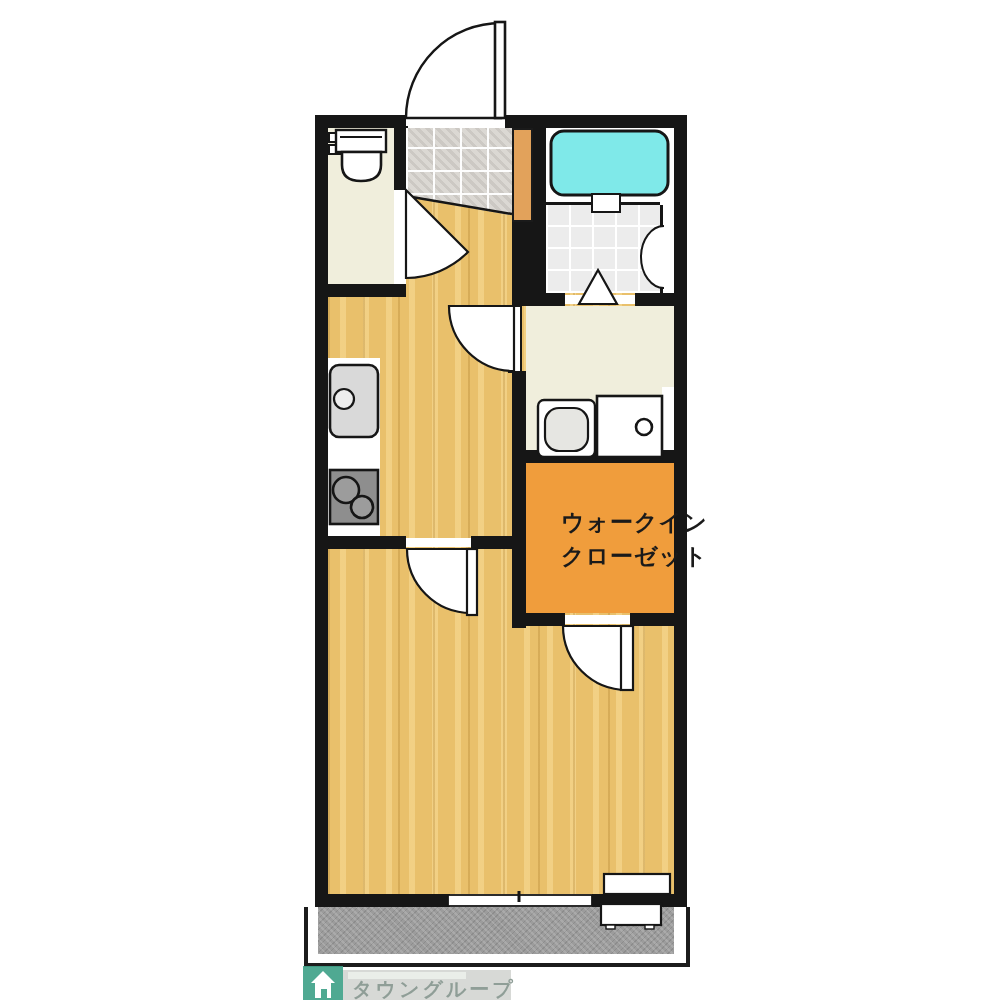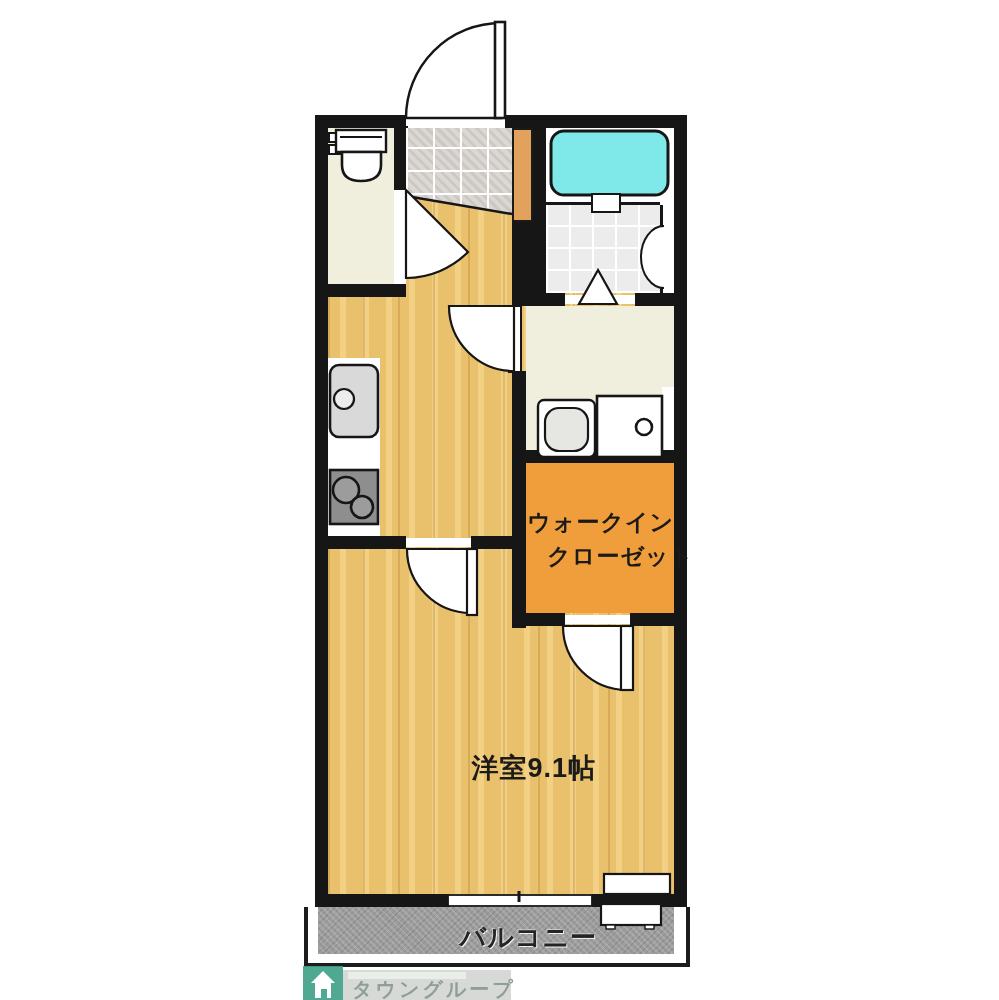--- a/index.html
+++ b/index.html
@@ -36,22 +36,22 @@
   .stepOrange{background:#e2a25b;border:2px solid #1a1a1a;box-sizing:border-box;}
   .balconyGray{
     background-color:#9c9c9c;
     background-image:
       repeating-linear-gradient(45deg, rgba(255,255,255,.14) 0 2px, rgba(0,0,0,0) 2px 5px),
       repeating-linear-gradient(-45deg, rgba(0,0,0,.10) 0 1px, rgba(0,0,0,0) 1px 4px);
   }
   .balLine{position:absolute;background:#1c1c1c;}
   
   .roomLabel{
-    position:absolute;color:#1a1a1a;font-weight:bold;text-align:right;
-    letter-spacing:1px;white-space:nowrap;
+    position:absolute;color:#1a1a1a;font-weight:bold;text-align:left;
+    letter-spacing:1px;white-space:nowrap;padding-left:35px;
   }
   .balconyLabel{
     color:#242424;
     text-shadow:1px 1px 0 rgba(255,255,255,.85), -1px -1px 0 rgba(255,255,255,.45);
   }
   .wmBand{position:absolute;background:rgba(206,209,205,.82);}
   .wmTiny{position:absolute;background:rgba(236,239,235,.9);}
   .wmSquare{position:absolute;background:rgba(64,162,137,.92);}
   .wmText{position:absolute;color:#8f9e97;font-weight:bold;font-size:20px;letter-spacing:3px;white-space:nowrap;}
   svg{position:absolute;left:0;top:0;}
@@ -175,24 +175,22 @@
 
     <rect x="604" y="874" width="66" height="20" fill="#ffffff" stroke="#161616" stroke-width="2.2"></rect>
 
     <g fill="#ffffff" stroke="#161616">
       <rect x="601" y="904" width="60" height="21" stroke-width="2.2"></rect>
       <rect x="606" y="925" width="9" height="4" stroke-width="1.4"></rect>
       <rect x="645" y="925" width="9" height="4" stroke-width="1.4"></rect>
     </g>
   </svg>
 
-  <div class="roomLabel" style="left:406px;top:750px;width:190px;font-size:27px;">洋室9.1帖</div>
   <div class="roomLabel" style="left:526px;top:507px;width:148px;font-size:23px;">ウォークイン</div>
   <div class="roomLabel" style="left:526px;top:541px;width:168px;font-size:23px;">クローゼット</div>
-  <div class="roomLabel balconyLabel" style="left:397px;top:920px;width:200px;font-size:26px;">バルコニー</div>
 
   <div class="wmBand" style="left:343px;top:970px;width:168px;height:30px;"></div>
   <div class="wmTiny" style="left:348px;top:972px;width:118px;height:7px;"></div>
   <div class="wmSquare" style="left:303px;top:966px;width:40px;height:34px;">
     <svg width="40" height="34" viewBox="0 0 40 34">
       <polygon points="8,17 20,5 32,17" fill="#ffffff"></polygon>
       <rect x="12" y="17" width="16" height="15" fill="#ffffff"></rect>
       <rect x="18" y="23" width="6" height="9" fill="rgba(64,162,137,0.92)"></rect>
     </svg>
   </div>

